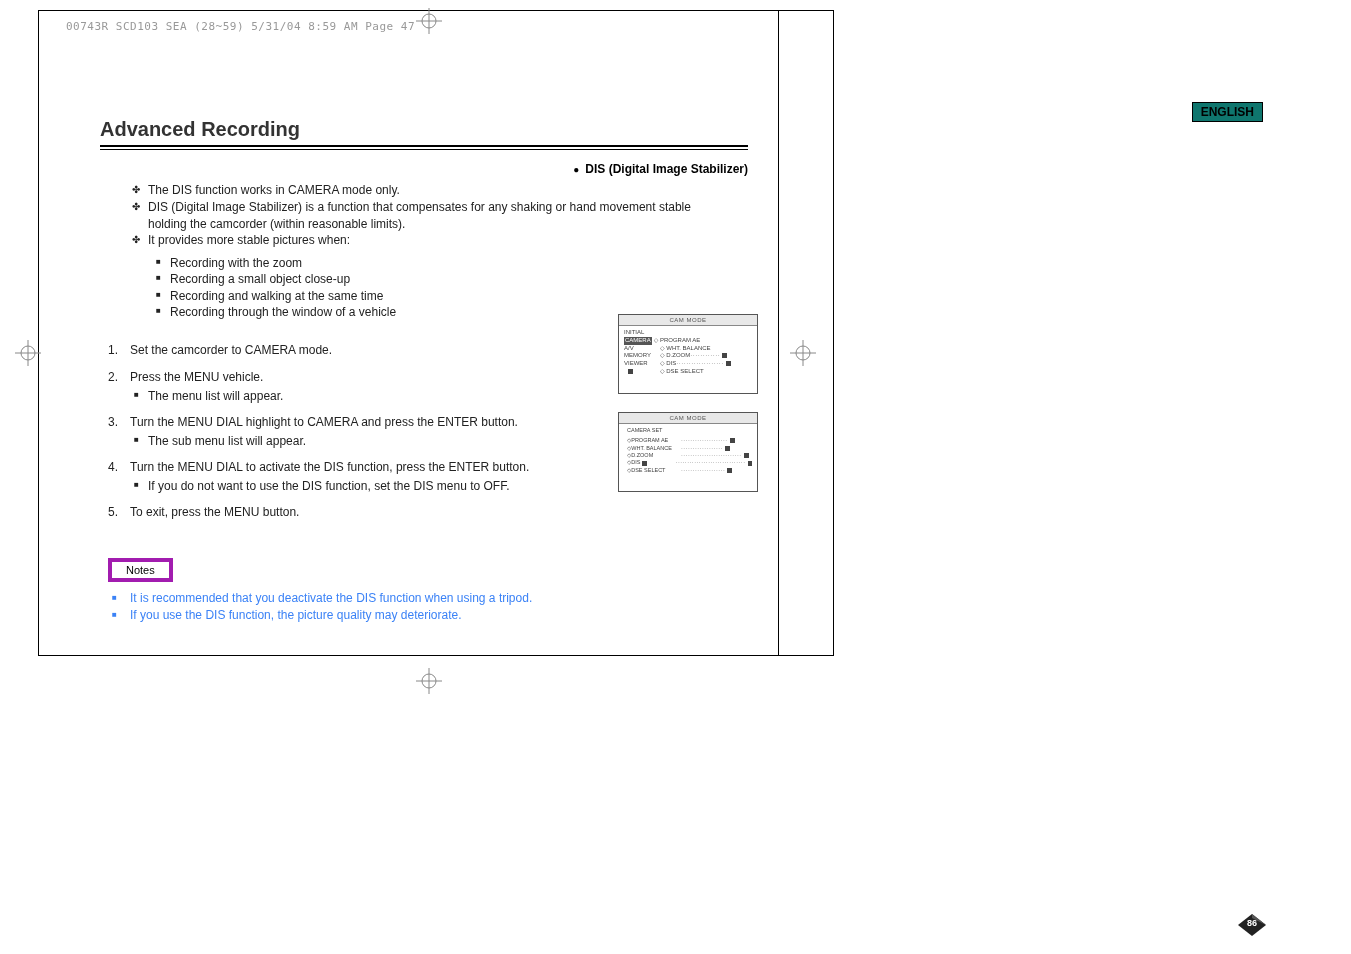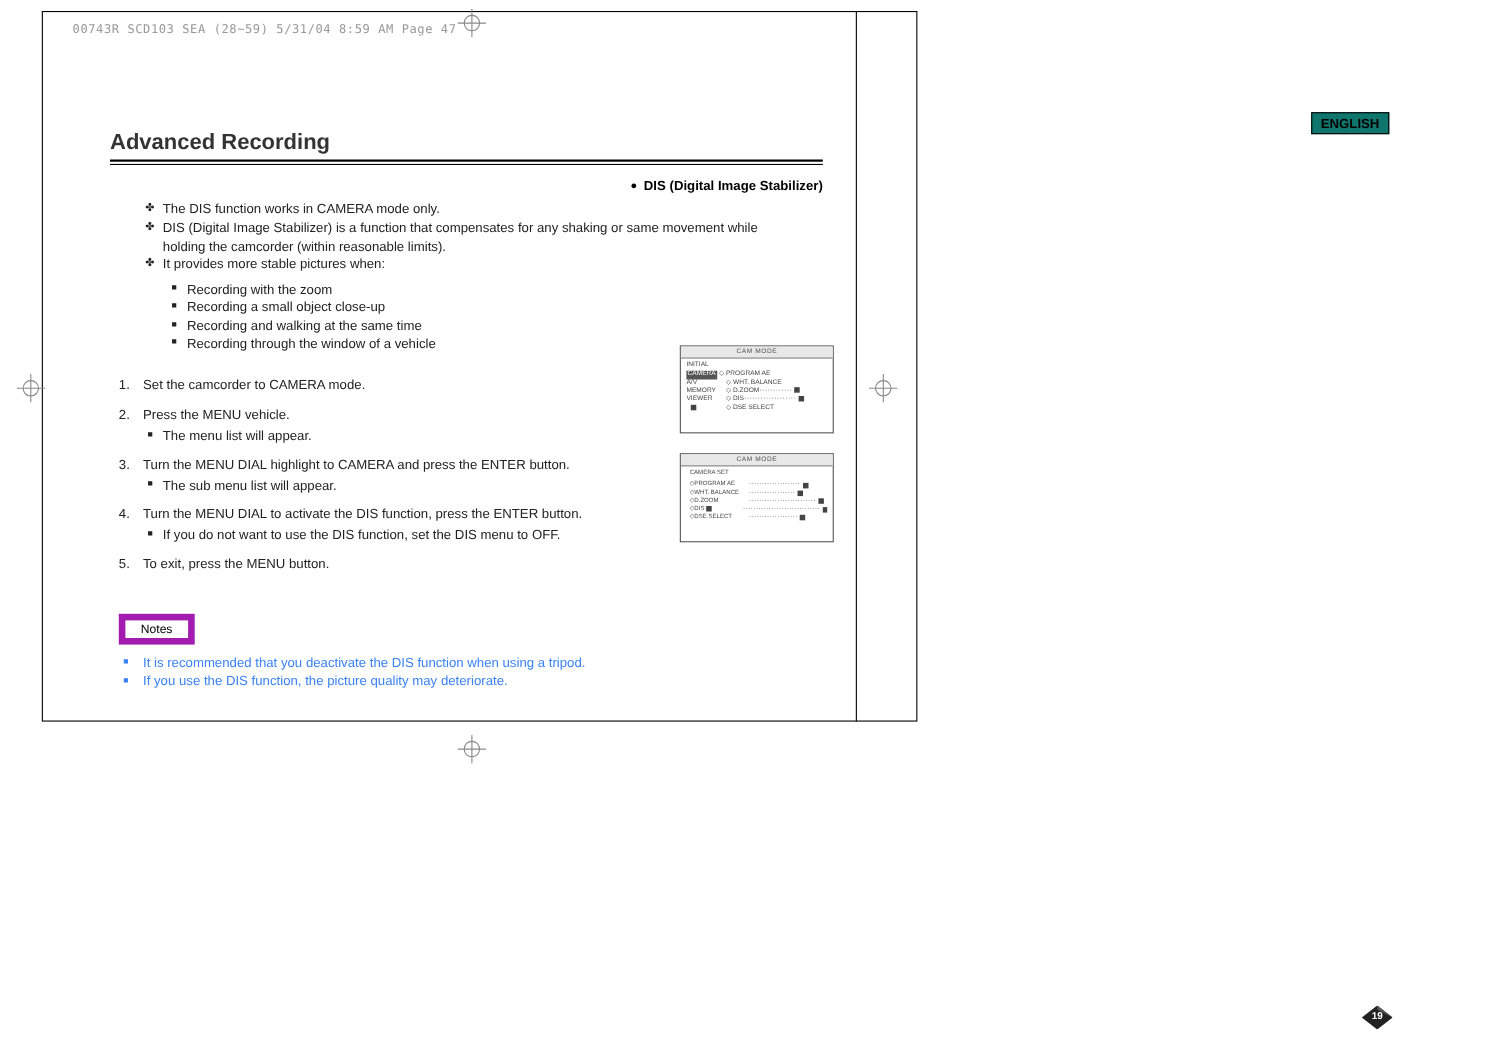--- a/index.html
+++ b/index.html
@@ -128,21 +128,21 @@
       position: absolute;
       left: 0;
     }
     .ol-steps .square-list {
       margin-left: 4px;
       margin-top: 2px;
       margin-bottom: 0;
     }
     .notes-box {
       display: inline-block;
-      border: 6px solid #a21caf;
+      border: 4px solid #a21caf;
       padding: 2px 14px;
       font-size: 11px;
       margin-top: 28px;
       margin-left: 8px;
       margin-bottom: 8px;
       position: relative;
     }
     .notes-shadow {
       position: relative;
       display: inline-block;
@@ -242,21 +242,21 @@
 
 <div class="content">
   <div class="title">Advanced Recording</div>
   <div class="title-rule"></div>
   <div class="title-rule2"></div>
 
   <div class="section-header">DIS (Digital Image Stabilizer)</div>
 
   <ul class="plus-list">
     <li>The DIS function works in CAMERA mode only.</li>
-    <li>DIS (Digital Image Stabilizer) is a function that compensates for any shaking or same movement while holding the camcorder (within reasonable limits).</li>
+    <li>DIS (Digital Image Stabilizer) is a function that compensates for any shaking or hand movement stable holding the camcorder (within reasonable limits).</li>
     <li>It provides more stable pictures when:</li>
   </ul>
   <ul class="square-list">
     <li>Recording with the zoom</li>
     <li>Recording a small object close-up</li>
     <li>Recording and walking at the same time</li>
     <li>Recording through the window of a vehicle</li>
   </ul>
 
   <ol class="ol-steps">
@@ -350,21 +350,21 @@
       </div>
     </div>
   </div>
 </div>
 
 <div class="page-num">
   <svg viewBox="0 0 28 22">
       <polygon points="14,0 28,11 14,22 0,11" fill="#222"></polygon>
       <polygon points="14,0 28,11 14,4" fill="#555"></polygon>
     </svg>
-  <div class="page-num-text">19</div>
+  <div class="page-num-text">86</div>
 </div>
 
 <div class="regmark topcenter">
   <svg viewBox="0 0 26 26">
       <circle cx="13" cy="13" r="7" fill="none" stroke="#888" stroke-width="1"></circle>
       <line x1="13" y1="0" x2="13" y2="26" stroke="#888" stroke-width="1"></line>
       <line x1="0" y1="13" x2="26" y2="13" stroke="#888" stroke-width="1"></line>
     </svg>
 </div>
 <div class="regmark left">

